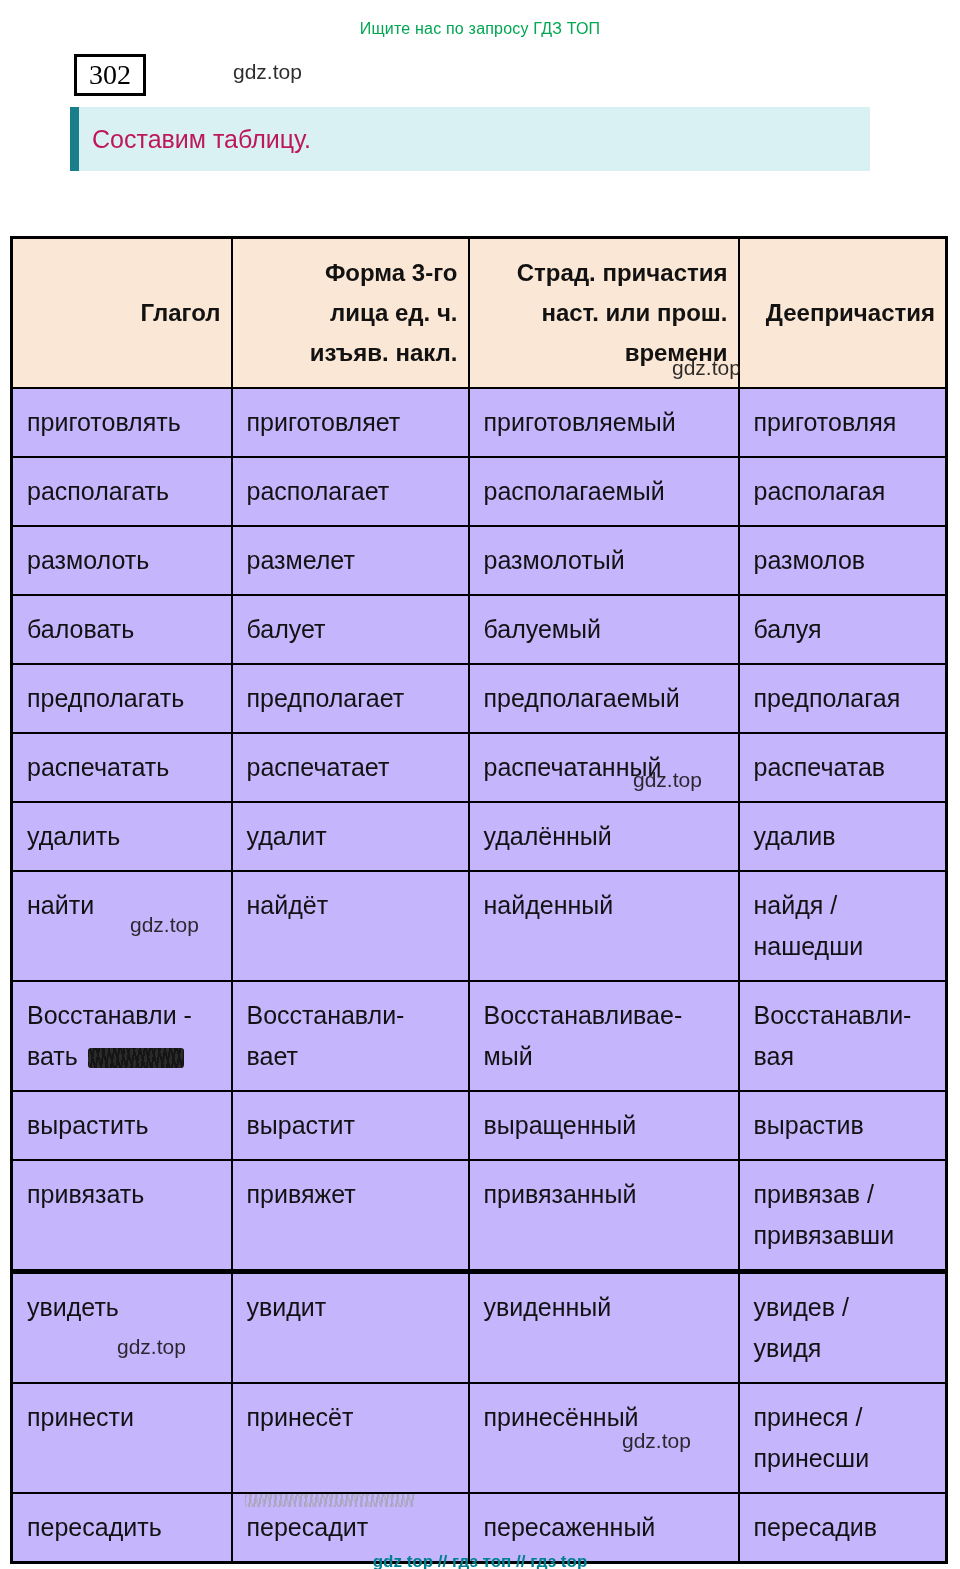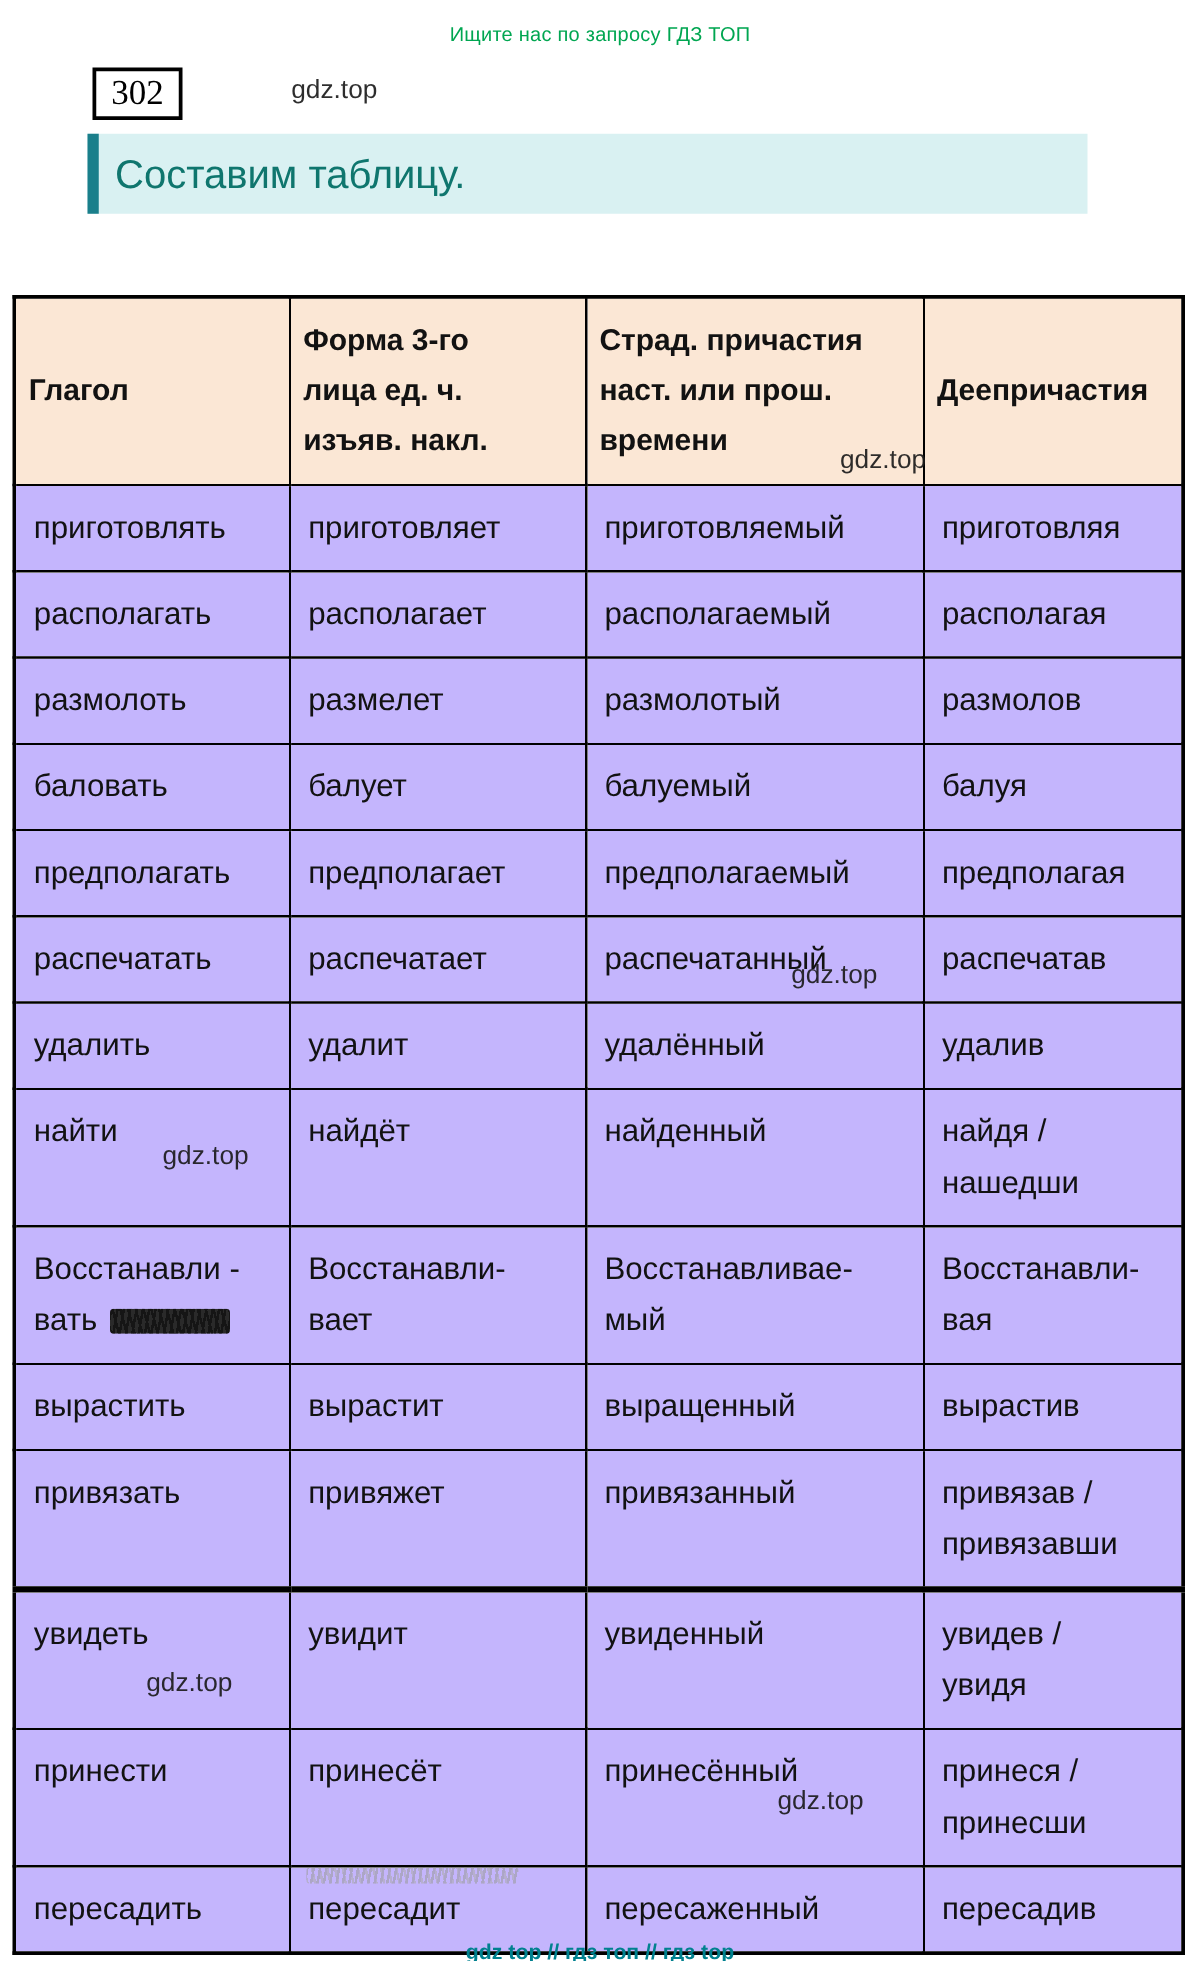--- a/index.html
+++ b/index.html
@@ -41,22 +41,22 @@
     position: absolute;
     top: 91px; left: 70px;
     width: 800px;
     height: 64px;
     background: #d9f1f2;
     border-left: 9px solid #1a7f8b;
     display: flex;
     align-items: center;
   }
   .instruction span {
-    font-size: 32px;
-    color: #0f766e;
+    font-size: 25px;
+    color: #be185d;
     padding-left: 13px;
   }
 
   table.verb-table {
     position: absolute;
     top: 220px; left: 10px;
     width: 935px;
     border-collapse: collapse;
     border: 3px solid #000;
     table-layout: fixed;
@@ -68,21 +68,21 @@
     overflow-wrap: break-word;
     color: #121212;
     position: relative;
   }
   table.verb-table th {
     background: #fbe7d5;
     font-size: 24px;
     font-weight: 700;
     line-height: 40px;
     padding: 14px 10px;
-    text-align: left;
+    text-align: right;
     vertical-align: middle;
   }
   table.verb-table td {
     background: #c4b5fd;
     font-size: 25px;
     line-height: 41px;
     padding: 13px 14px;
     text-align: left;
     vertical-align: top;
   }

